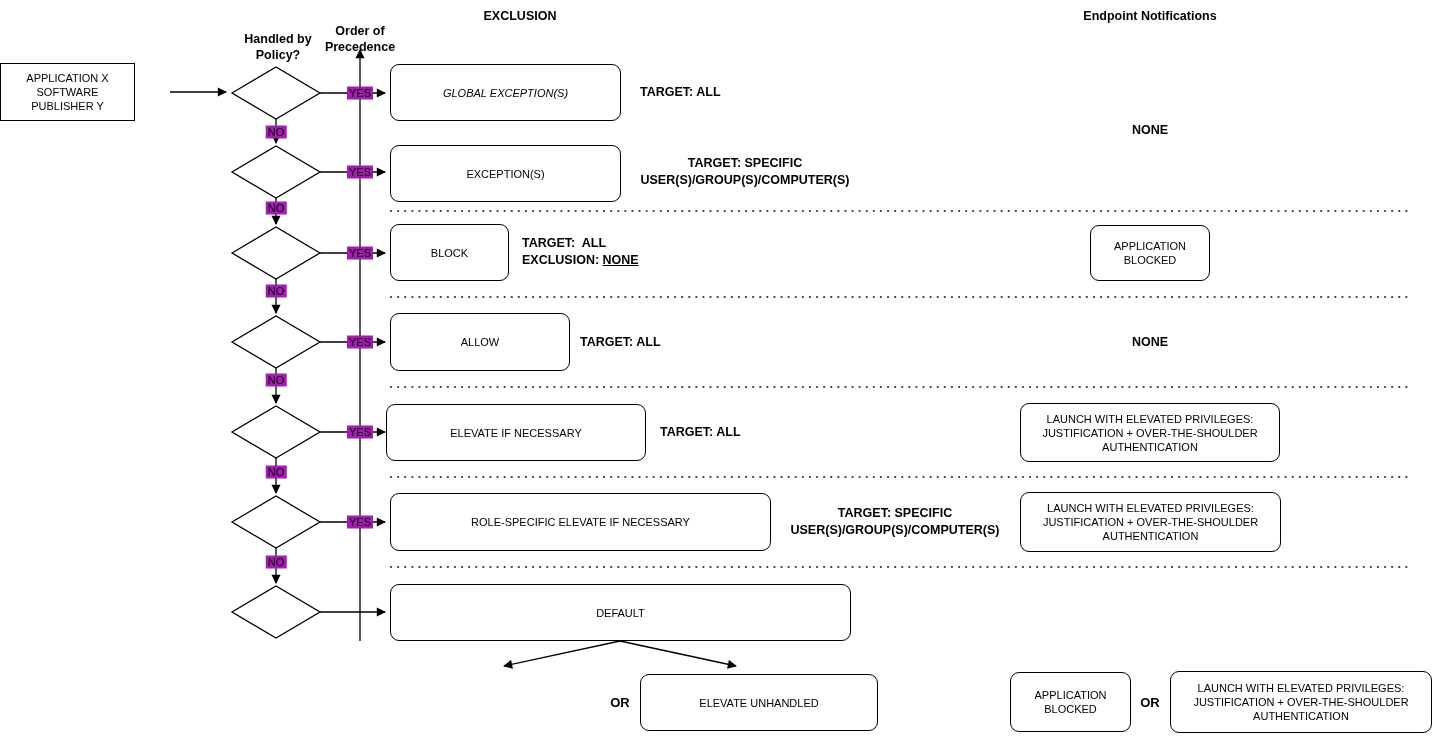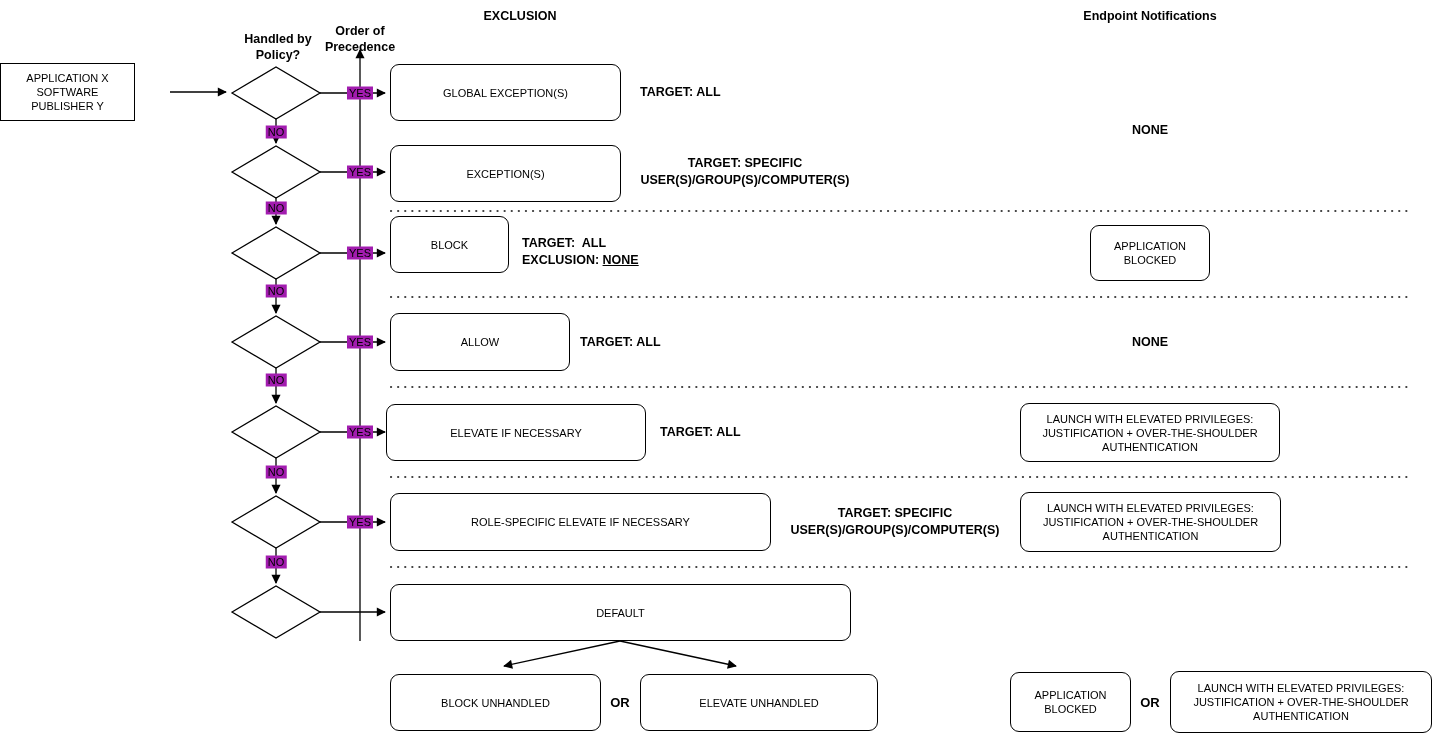--- a/index.html
+++ b/index.html
@@ -98,23 +98,23 @@
   <div class="lbl hdr center" style="left:278px; top:47px;">Handled by
 Policy?</div>
   <div class="lbl hdr center" style="left:360px; top:18px;margin-top:21px;">Order of
 Precedence</div>
   <div class="lbl hdr center" style="left:520px; top:17px;">EXCLUSION</div>
   <div class="lbl hdr center" style="left:1150px; top:17px;">Endpoint Notifications</div>
 
   <div class="node sharp" style="left:0px; top:63px; width:135px; height:58px;">APPLICATION X
 SOFTWARE PUBLISHER Y</div>
 
-  <div class="node" style="left:390px; top:64px;  width:231px; height:57px;">GLOBAL EXCEPTION(S)</div>
+  <div class="node" style="left:390px; top:64px;  width:231px; height:57px;font-style:italic;">GLOBAL EXCEPTION(S)</div>
   <div class="node" style="left:390px; top:145px; width:231px; height:57px;">EXCEPTION(S)</div>
-  <div class="node" style="left:390px; top:216px; width:119px; height:57px;">BLOCK</div>
+  <div class="node" style="left:390px; top:224px; width:119px; height:57px;">BLOCK</div>
   <div class="node" style="left:390px; top:313px; width:180px; height:58px;">ALLOW</div>
   <div class="node" style="left:386px; top:404px; width:260px; height:57px;">ELEVATE IF NECESSARY</div>
   <div class="node" style="left:390px; top:584px; width:461px; height:57px;">DEFAULT</div>
   <div class="node" style="left:390px; top:493px; width:381px; height:58px;">ROLE-SPECIFIC ELEVATE IF NECESSARY</div>
 
   <div class="lbl bold vcenter" style="left:640px; top:92px;">TARGET: ALL</div>
   <div class="lbl bold center" style="left:745px; top:172px;">TARGET: SPECIFIC
 USER(S)/GROUP(S)/COMPUTER(S)</div>
   <div class="lbl bold vcenter" style="left:522px; top:252px; white-space:normal;">
     <span class="prewrap">TARGET:  ALL</span><br>
@@ -129,21 +129,20 @@
   <div class="node" style="left:1090px; top:225px; width:120px; height:56px;">APPLICATION
 BLOCKED</div>
   <div class="lbl bold center" style="left:1150px; top:342px;">NONE</div>
   <div class="node" style="left:1020px; top:403px; width:260px; height:59px;">LAUNCH WITH ELEVATED PRIVILEGES:
 JUSTIFICATION + OVER-THE-SHOULDER
 AUTHENTICATION</div>
   <div class="node" style="left:1020px; top:492px; width:261px; height:60px;">LAUNCH WITH ELEVATED PRIVILEGES:
 JUSTIFICATION + OVER-THE-SHOULDER
 AUTHENTICATION</div>
 
-  <div class="node" style="left:390px; top:674px; width:211px; height:57px;">BLOCK UNHANDLED</div>
   <div class="lbl bold center" style="left:620px; top:702px; font-size:13px;">OR</div>
   <div class="node" style="left:640px; top:674px; width:238px; height:57px;">ELEVATE UNHANDLED</div>
 
   <div class="node" style="left:1010px; top:672px; width:121px; height:60px;">APPLICATION
 BLOCKED</div>
   <div class="lbl bold center" style="left:1150px; top:702px; font-size:13px;">OR</div>
   <div class="node" style="left:1170px; top:671px; width:262px; height:62px;">LAUNCH WITH ELEVATED PRIVILEGES:
 JUSTIFICATION + OVER-THE-SHOULDER
 AUTHENTICATION</div>
 

